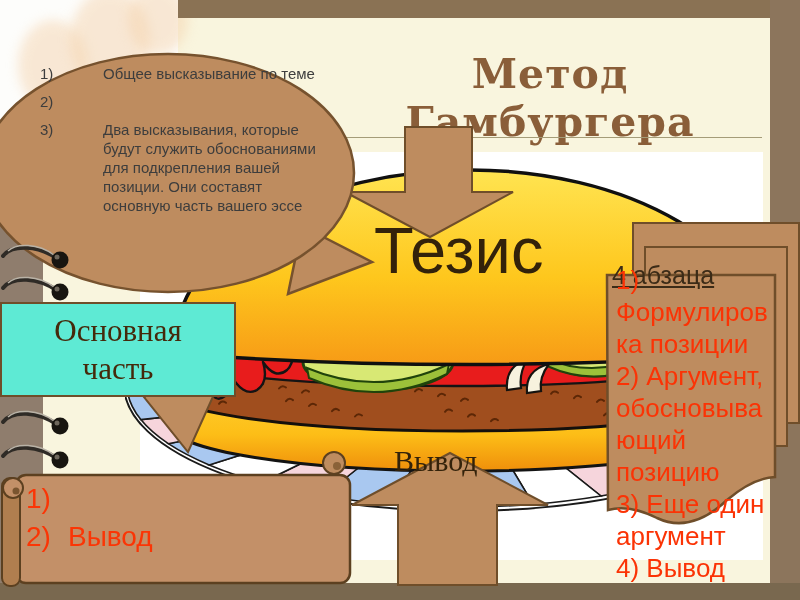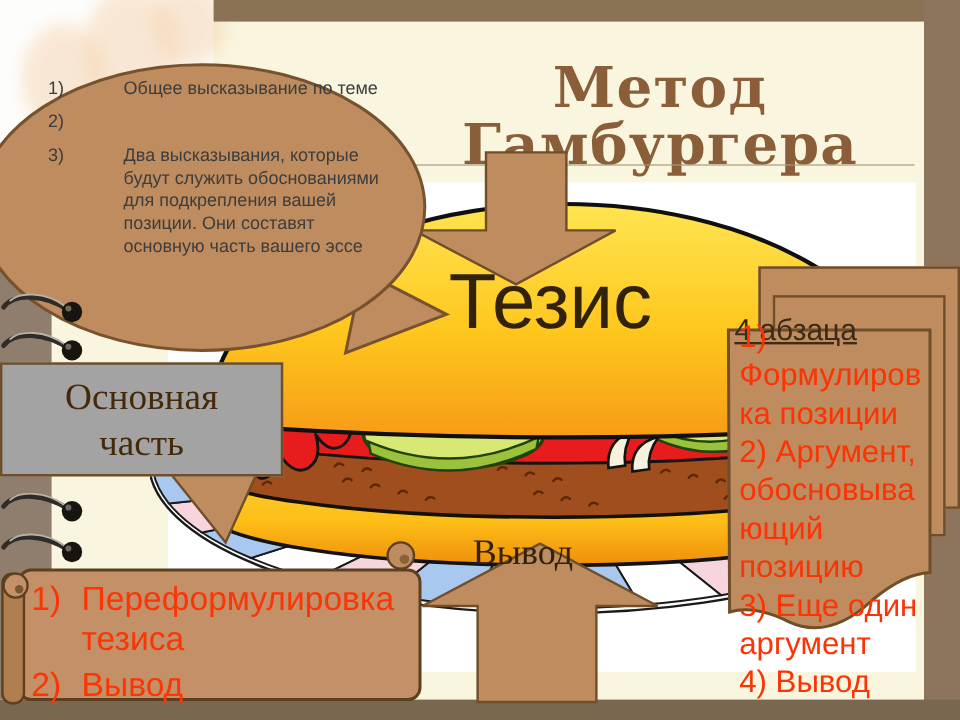--- a/index.html
+++ b/index.html
@@ -12,21 +12,21 @@
   .top-band{left:178px;top:0;width:622px;height:18px;background:#8A7254;}
   .cream-sheet{left:43px;top:18px;width:727px;height:565px;background:#F9F5DE;}
   .right-strip{left:770px;top:0;width:30px;height:600px;background:#8C755C;}
   .bottom-band{left:0;top:583px;width:800px;height:17px;background:#79684F;}
   .left-strip{left:0;top:218px;width:43px;height:365px;background:#8F7D6D;}
   .white-corner{left:0;top:0;width:178px;height:218px;background:#FDFDFB;}
   .white-panel{left:140px;top:152px;width:623px;height:408px;background:#FFFFFF;}
   .blob{border-radius:50%;filter:blur(6px);opacity:.5;background:#F4D3AE;}
 
   .title{left:330px;top:50px;width:440px;text-align:center;
-    font-family:"DejaVu Serif",serif;font-weight:bold;font-size:47px;
+    font-family:"DejaVu Serif",serif;font-weight:bold;font-size:41px;
     line-height:48px;color:#8A5E39;letter-spacing:1px;}
   .title-rule{left:343px;top:137px;width:419px;height:0;border-top:1px solid #A59C78;}
 
   
   .stackA{left:632px;top:222px;width:168px;height:202px;background:#BE8C5F;border:2px solid #6F4E2A;}
   .stackB{left:644px;top:246px;width:144px;height:201px;background:#BE8C5F;border:2px solid #6F4E2A;}
 
   .heading-4{left:612px;top:233px;width:160px;font-size:25px;color:#3B2B17;
     text-decoration:underline;white-space:nowrap;margin-top:28px;}
   .red-list{left:616px;top:264px;width:172px;font-size:26px;line-height:32px;
@@ -37,21 +37,21 @@
   .vyvod{left:394px;top:444px;font-family:"Liberation Serif",serif;
     font-size:30px;line-height:34px;color:#33220A;}
 
   
   .bubble-text{left:40px;top:64px;width:276px;color:#3D3D3D;font-size:15px;line-height:19px;}
   .b-row{display:flex;margin-bottom:9px;}
   .b-num{width:37px;flex:none;}
   .b-body{width:222px;margin-left:26px;}
 
   
-  .left-callout{left:0;top:302px;width:236px;height:95px;background:#a3a3a3;
+  .left-callout{left:0;top:302px;width:236px;height:95px;background:#5eead4;
     border:2px solid #6F4E2A;display:flex;align-items:center;justify-content:center;}
   .left-callout-text{width:200px;text-align:center;font-family:"Liberation Serif",serif;
     font-size:31px;line-height:38px;color:#45290B;}
 
   
   .scroll-text{left:26px;top:478px;width:322px;color:#FB3505;font-size:28px;line-height:34px;}
   .s-row{display:flex;margin-top:4px;}
   .s-num{width:42px;flex:none;}
   .s-body{width:264px;}
 </style>
@@ -264,21 +264,20 @@
     <rect x="16" y="25" width="334" height="108" rx="10" fill="#C39068" stroke="#5C4020" stroke-width="2.5"></rect>
     <circle cx="334" cy="13" r="11" fill="#BE8C5F" stroke="#5C4020" stroke-width="2"></circle>
     <circle cx="337" cy="16" r="4" fill="#8A6238"></circle>
     <rect x="2" y="28" width="18" height="108" rx="8" fill="#B07E4F" stroke="#5C4020" stroke-width="2"></rect>
     <circle cx="13" cy="38" r="10" fill="#C39068" stroke="#5C4020" stroke-width="2"></circle>
     <circle cx="16" cy="41" r="3.5" fill="#7A5530"></circle>
   </svg>
   <div class="abs scroll-text">
     <div class="s-row">
       <span class="s-num">1)</span>
-      <span class="s-body">Переформулировка тезиса</span>
     </div>
     <div class="s-row">
       <span class="s-num">2)</span>
       <span class="s-body">Вывод</span>
     </div>
   </div>
 
 </div>
 
 </body></html>

